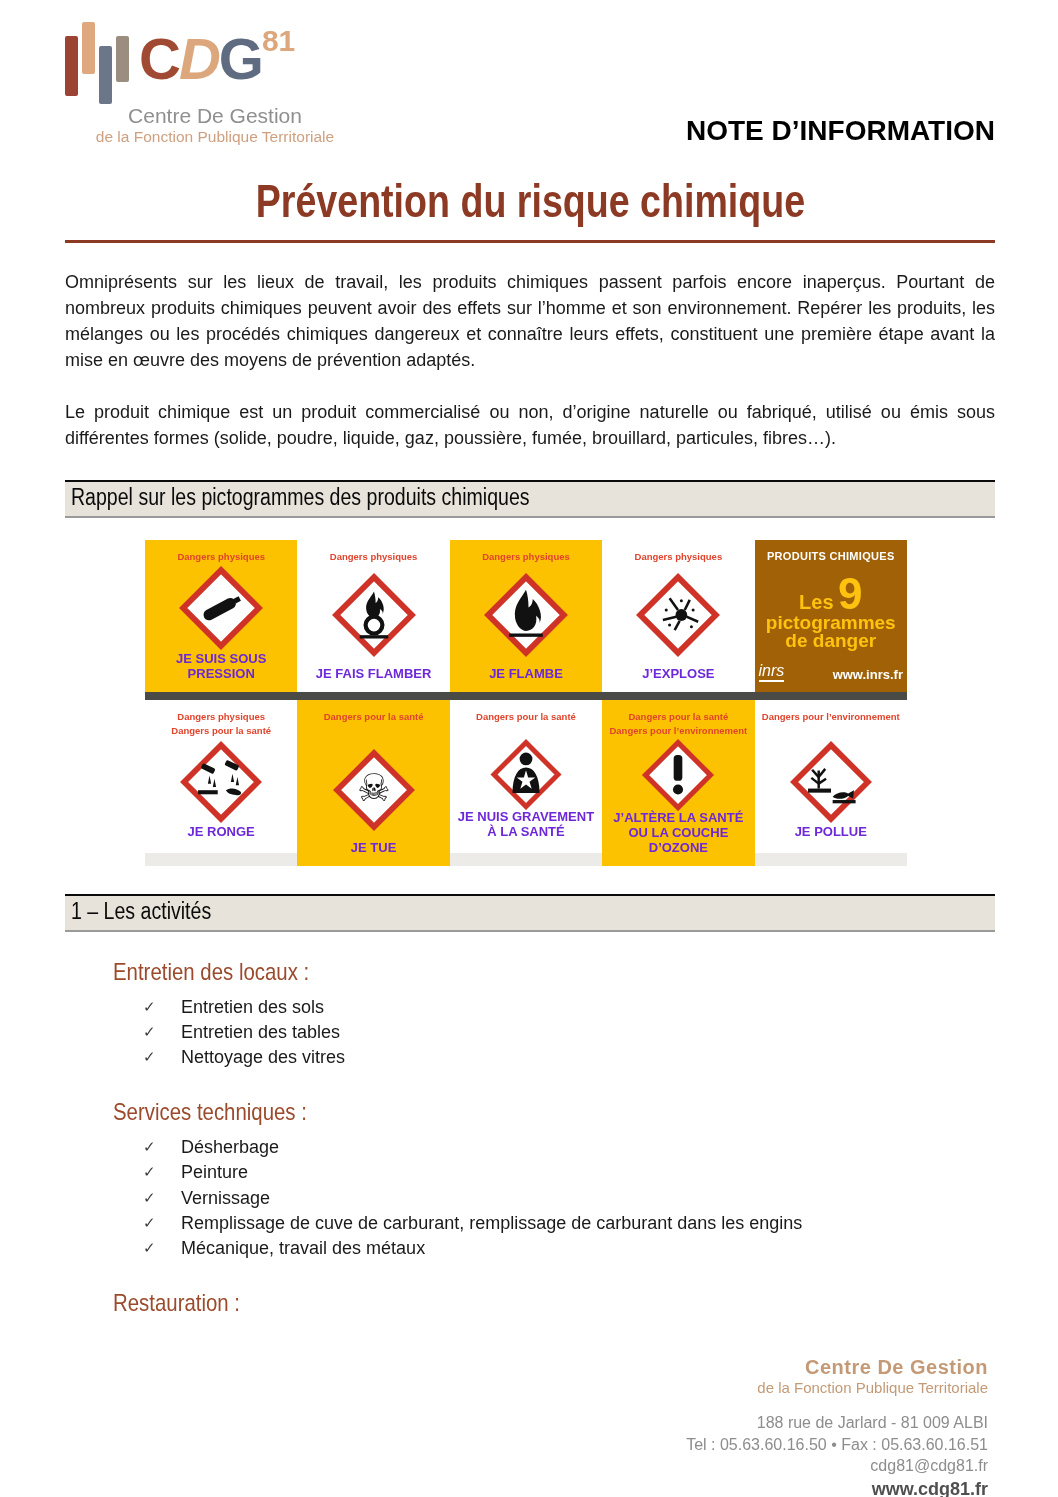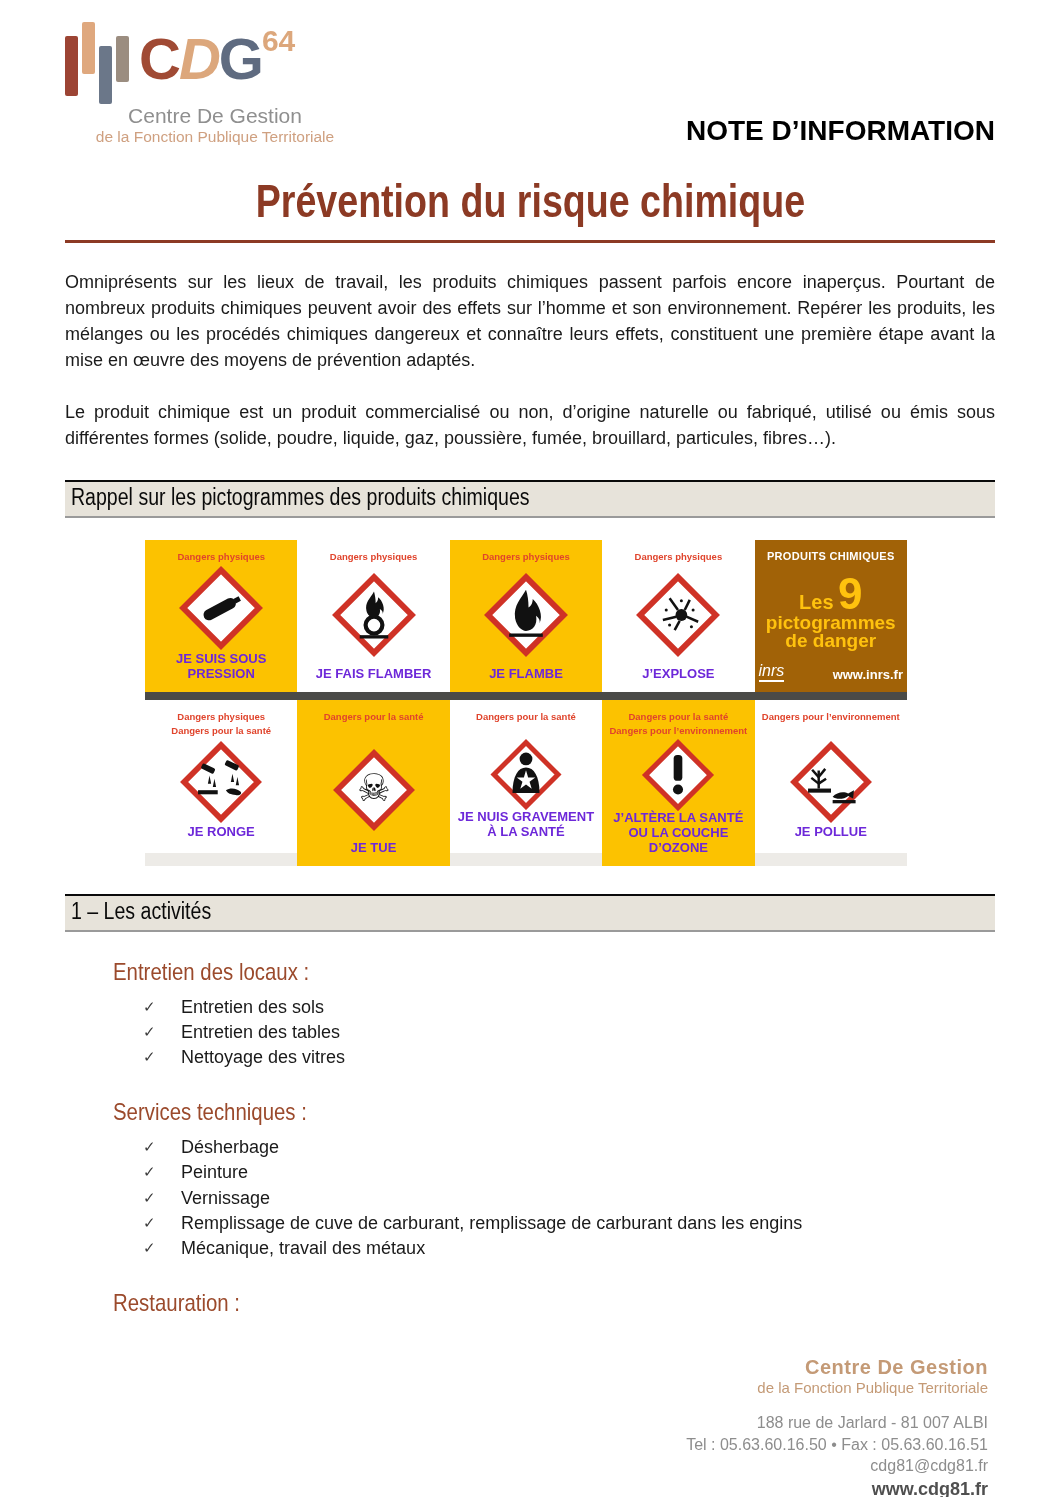--- a/index.html
+++ b/index.html
@@ -98,21 +98,21 @@
   
   <div class="hdr">
     <div class="logo">
       <div class="logo-top">
         <div class="bars">
           <div class="bar bar1"></div>
           <div class="bar bar2"></div>
           <div class="bar bar3"></div>
           <div class="bar bar4"></div>
         </div>
-        <div class="cdg"><span class="lc">C</span><span class="ld">D</span><span class="lg">G</span><span class="l81">64</span></div>
+        <div class="cdg"><span class="lc">C</span><span class="ld">D</span><span class="lg">G</span><span class="l81">81</span></div>
       </div>
       <div class="logo-name">Centre De Gestion</div>
       <div class="logo-sub">de la Fonction Publique Territoriale</div>
     </div>
     <div class="doc-type">NOTE D’INFORMATION</div>
   </div>
 
   
   <div class="title-wrap">
     <span class="title-text">Prévention du risque chimique</span>
@@ -338,17 +338,17 @@
       </li>
   </ul>
 
   <div class="group-title">Restauration :</div>
 
 </div>
 
 <div class="footer">
   <div class="f-org">Centre De Gestion</div>
   <div class="f-sub">de la Fonction Publique Territoriale</div>
-  <div class="f-line">188 rue de Jarlard - 81 007 ALBI</div>
+  <div class="f-line">188 rue de Jarlard - 81 009 ALBI</div>
   <div class="f-line">Tel : 05.63.60.16.50 • Fax : 05.63.60.16.51</div>
   <div class="f-line">cdg81@cdg81.fr</div>
   <div class="f-web">www.cdg81.fr</div>
 </div>
 
 </body></html>

